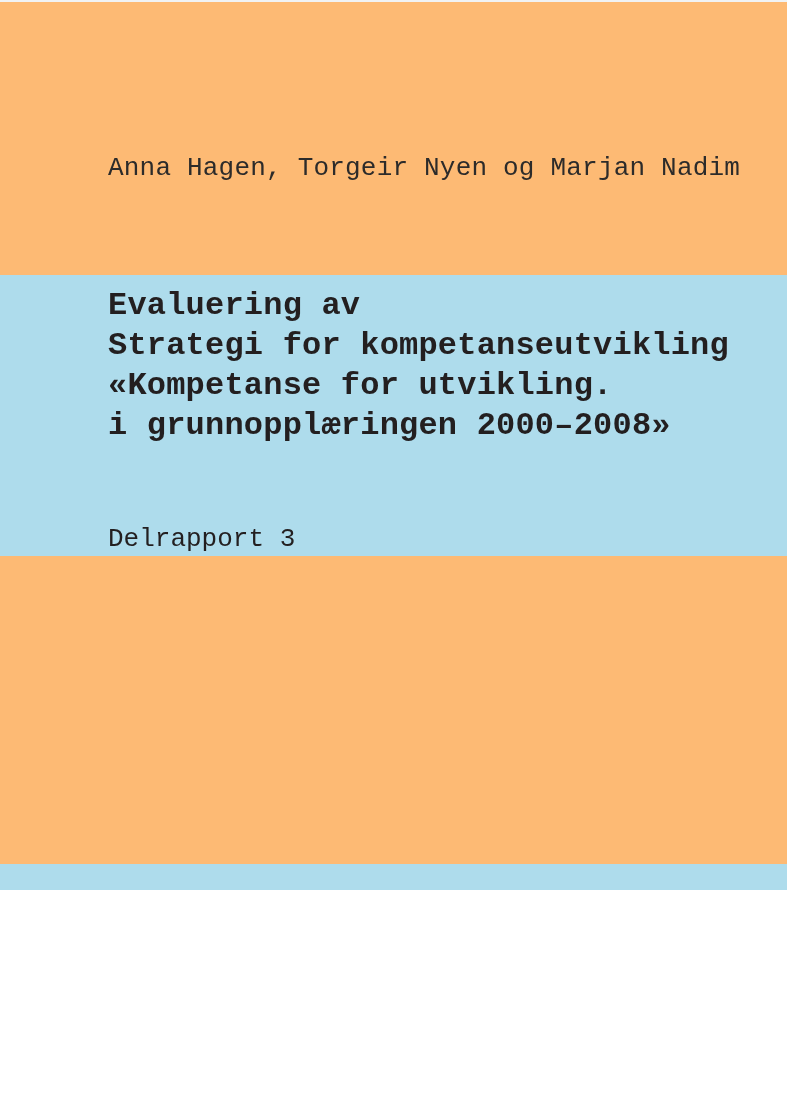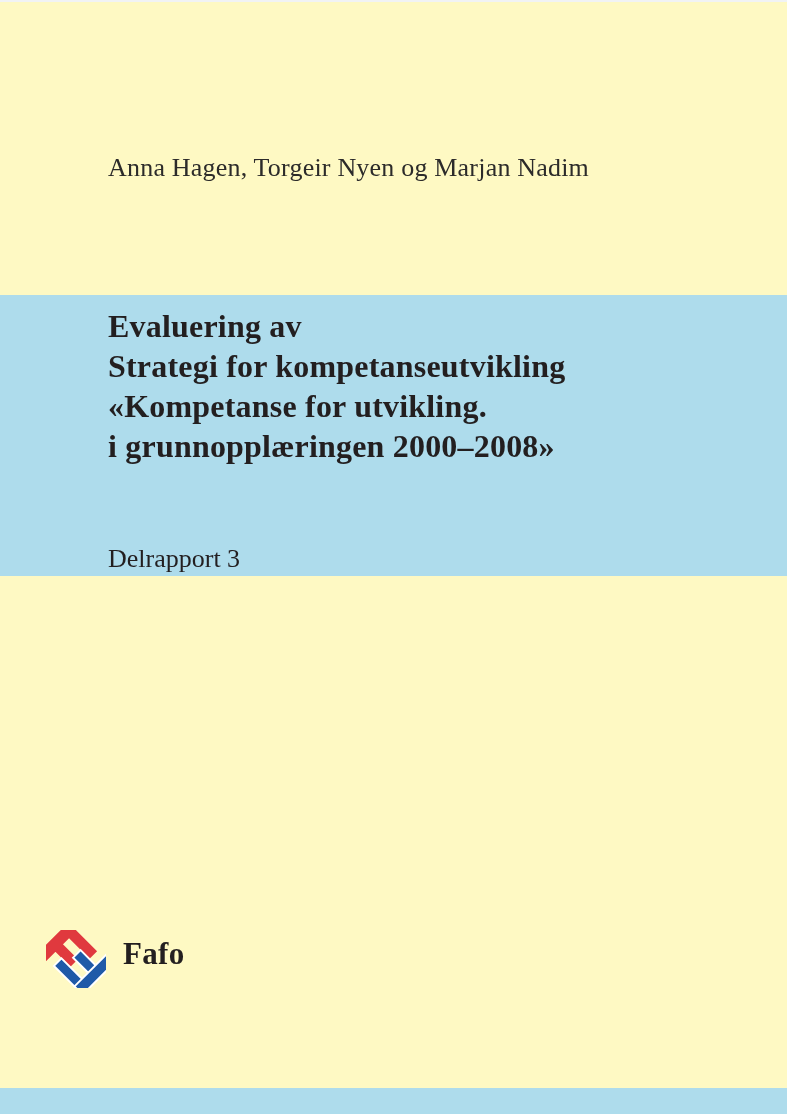--- a/index.html
+++ b/index.html
@@ -3,24 +3,24 @@
 <meta charset="utf-8">
 <style>
   html, body {
     margin: 0;
     padding: 0;
     background: #ffffff;
   }
   .page {
     position: relative;
     width: 787px;
-    height: 1114px;
-    background: #fef9c3;
+    height: 890px;
+    background: #fdba74;
     overflow: hidden;
-    font-family: Liberation Serif, serif;
+    font-family: Liberation Mono, monospace;
   }
   .top-edge {
     position: absolute;
     top: 0; left: 0; right: 0;
     height: 2px;
     background: #f1f3f4;
   }
   .authors {
     position: absolute;
     left: 108px;
@@ -30,21 +30,20 @@
     color: var(--author-text, #2c2b2a);
     letter-spacing: 0.2px;
   }
   .title-band {
     position: absolute;
     left: 0;
     top: 275px;
     width: 100%;
     height: 281px;
     background: var(--band-blue, #aedcec);
-    margin-top: 20px;
   }
   .report-title {
     position: absolute;
     left: 108px;
     top: 11px;
     color: var(--text-dark, #231f20);
     font-weight: bold;
     font-size: 32px;
     line-height: 40px;
     letter-spacing: 0.2px;

